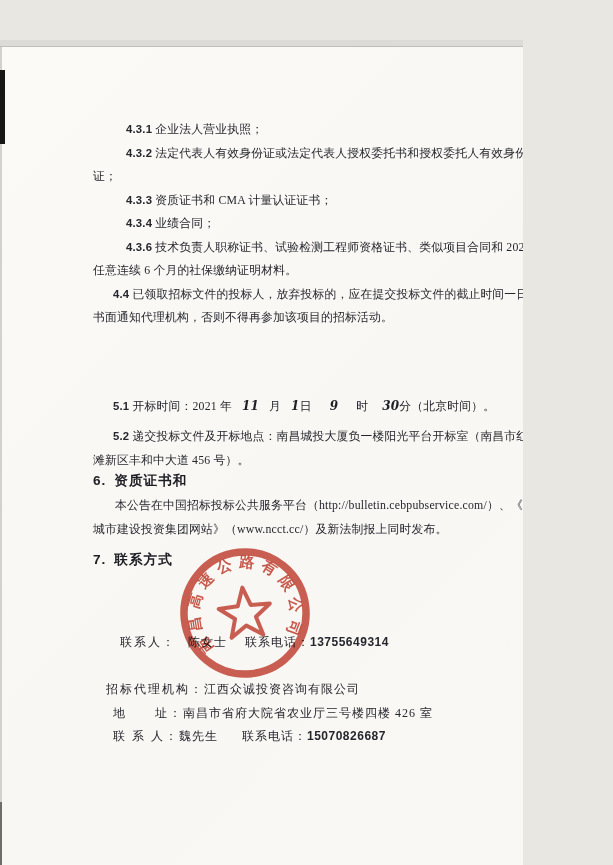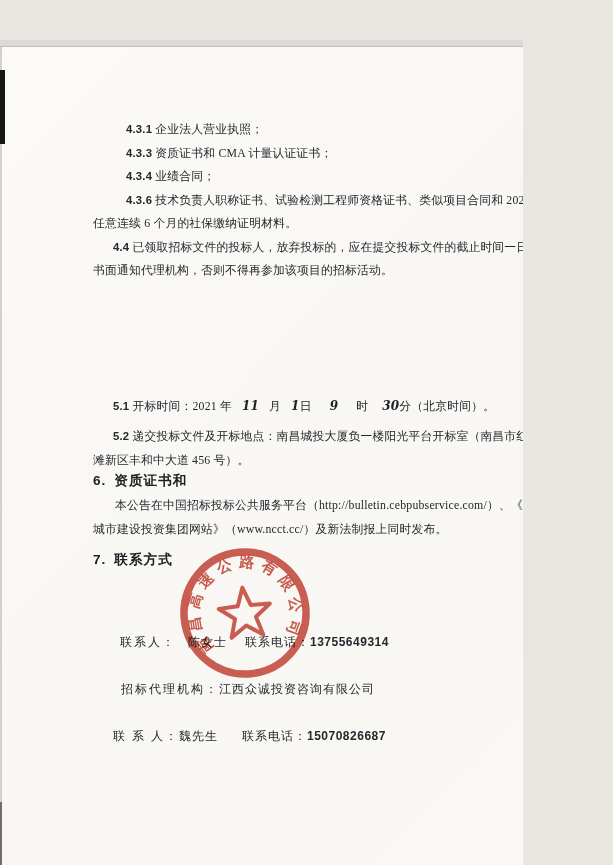--- a/index.html
+++ b/index.html
@@ -32,20 +32,21 @@
 
 <div class="page">
 
   <div class="edge-top"></div>
   <div class="edge-left"></div>
   <div class="edge-black-bar"></div>
   <div class="edge-bottom-line"></div>
 
   <div class="txt" style="top:78px;left:93px;width:458px;">
     <p style="margin:0;text-indent:33px;"><span class="num">4.3.1</span> <span>企业法人营业执照；</span></p>
+    <p style="margin:0;text-indent:33px;"><span class="num">4.3.2</span> <span>法定代表人有效身份证或法定代表人授权委托书和授权委托人有效身份证；</span></p>
     <p style="margin:0;text-indent:33px;"><span class="num">4.3.3</span> <span>资质证书和 CMA 计量认证证书；</span></p>
     <p style="margin:0;text-indent:33px;"><span class="num">4.3.4</span> <span>业绩合同；</span></p>
     <p style="margin:0;text-indent:33px;"><span class="num">4.3.6</span> <span>技术负责人职称证书、试验检测工程师资格证书、类似项目合同和 2021 年任意连续 6 个月的社保缴纳证明材料。</span></p>
     <p style="margin:0;text-indent:20px;"><span class="num">4.4</span> <span>已领取招标文件的投标人，放弃投标的，应在提交投标文件的截止时间一日前书面通知代理机构，否则不得再参加该项目的招标活动。</span></p>
   </div>
 
   <div class="txt" style="top:355px;left:113px;width:470px;white-space:nowrap;">
     <span class="num">5.1</span>
     <span>开标时间：2021 年</span><span class="sp1"></span><span class="hand">11</span><span class="sp1"></span><span>月</span><span class="sp1"></span><span class="hand">1</span><span>日</span><span class="sp2"></span><span class="hand">9</span><span class="sp2"></span><span>时</span><span class="sp3"></span><span class="hand">30</span><span>分（北京时间）。</span>
   </div>
@@ -60,22 +61,25 @@
     <p style="margin:0;text-indent:22px;">本公告在中国招标投标公共服务平台（http://bulletin.cebpubservice.com/）、《南昌城市建设投资集团网站》（www.ncct.cc/）及新法制报上同时发布。</p>
   </div>
 
   <div class="heading" style="top:511px;left:93px;">
     <span class="hnum">7.</span><span>联系方式</span>
   </div>
   <div class="row" style="top:594px;left:120px;">
     <span class="lbl">联系人：</span><span style="margin-left:12px;">陈女士</span><span style="margin-left:18px;">联系电话：</span><span class="phone">13755649314</span>
   </div>
 
-  <div class="row" style="top:641px;left:121px;">
+  <div class="row" style="top:641px;left:106px;">
     <span class="lbl">招标代理机构：</span><span>江西众诚投资咨询有限公司</span>
+  </div>
+  <div class="row" style="top:665px;left:113px;">
+    <span class="lbl">地　　址：</span><span>南昌市省府大院省农业厅三号楼四楼 426 室</span>
   </div>
   <div class="row" style="top:688px;left:113px;">
     <span class="lbl">联 系 人：</span><span>魏先生</span><span style="margin-left:24px;">联系电话：</span><span class="phone">15070826687</span>
   </div>
 
   <svg class="seal" style="left:176px;top:504px;transform:rotate(-6deg);" width="138" height="138" viewBox="0 0 138 138">
     <circle cx="69" cy="69" r="61" fill="none" stroke="#c23b2c" stroke-width="7.5" stroke-opacity="0.92"></circle>
     <path id="sealArc" d="M 36.5,101.5 A 46,46 0 1 1 101.5,101.5" fill="none"></path>
     <text font-size="15" fill="#c23b2c" fill-opacity="0.95" letter-spacing="6" font-family="Liberation Serif, serif" font-weight="700">
       <textPath href="#sealArc" startOffset="2">南昌高速公路有限公司</textPath>

